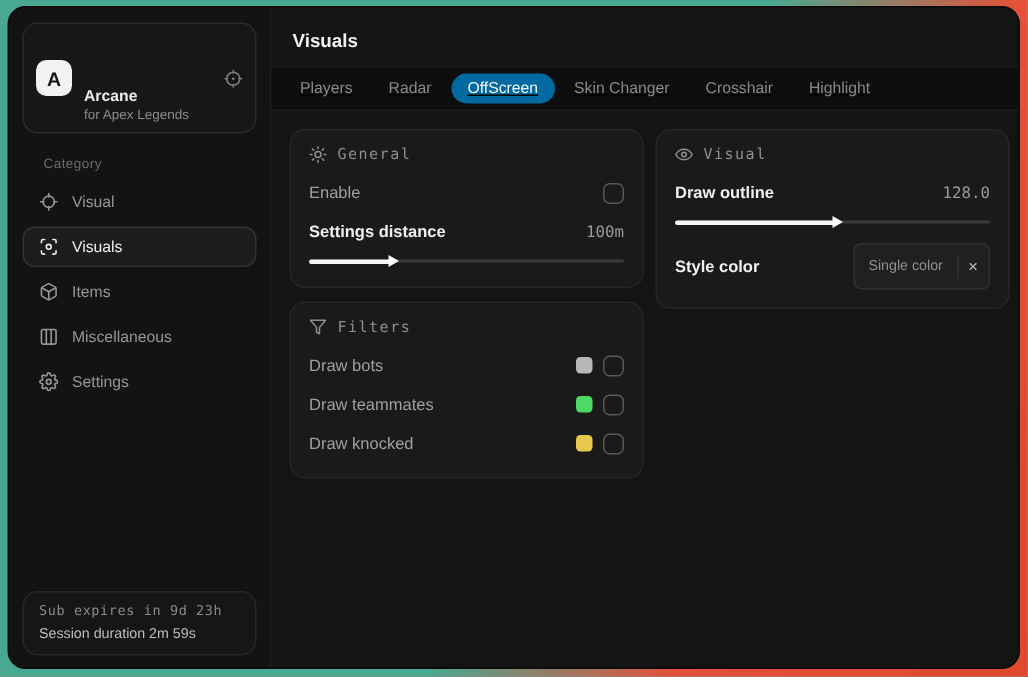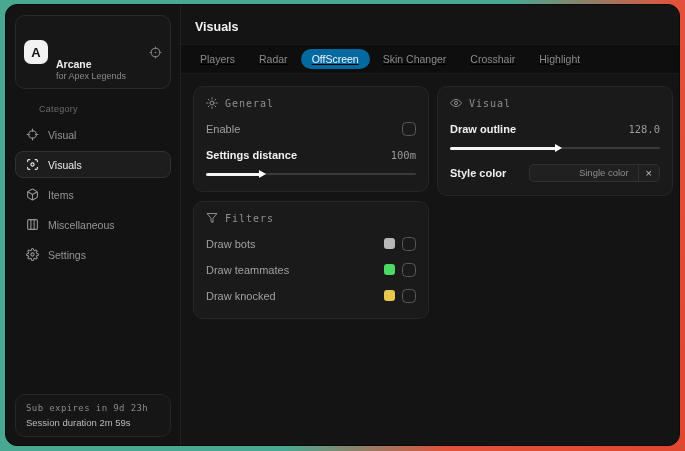--- a/index.html
+++ b/index.html
@@ -27,21 +27,21 @@
   }
   .logo {
     width:24px; height:24px; border-radius:7px; background:#f2f2f2;
     color:#141414; font-weight:bold; font-size:13px;
     display:flex; align-items:center; justify-content:center; flex:none;
   }
   .brand-text { flex:1; line-height:1.25;margin-top:36px; }
   .brand-name { font-size:10.5px; font-weight:bold; color:#ececec; }
   .brand-sub  { font-size:9px; color:#8a8a8a; }
   .brand-ico  { color:#7d7d7d; display:flex; }
-  .cat-label { margin:15px 0 7px 24px; font-size:9px; color:#6b6b6b; letter-spacing:.3px; }
+  .cat-label { margin:15px 0 7px 14px; font-size:9px; color:#6b6b6b; letter-spacing:.3px; }
   .nav { display:flex; flex-direction:column; gap:3px; }
   .nav-item {
     display:flex; align-items:center; gap:9px; padding:6px 10px;
     border-radius:8px; border:1px solid transparent;
     color:#969696; font-size:10.5px; cursor:default;
   }
   .nav-item.selected { background:#1d1d1d; border-color:#323232; color:#ededed; }
   .nav-item .ico { display:flex; color:inherit; }
   .spacer { flex:1; }
   .status {
@@ -80,22 +80,22 @@
   }
   .swatch { width:11px; height:11px; border-radius:3px; flex:none; }
   .slider { position:relative; height:10px; margin-top:4px; }
   .slider-track { position:absolute; left:0; right:0; top:4px; height:2px; background:#3a3a3a; border-radius:1px; }
   .slider-fill  { position:absolute; left:0; top:3.5px; height:3px; background:#f5f5f5; border-radius:2px; }
   .slider-thumb {
     position:absolute; right:-3px; top:-2.5px; width:0; height:0;
     border-left:7px solid #ffffff; border-top:4px solid transparent; border-bottom:4px solid transparent;
   }
   .chip {
-    display:flex; align-items:center; height:18px;
-    background:#202020; border:1px solid #303030; border-radius:5px; overflow:hidden;padding-left:40px;
+    display:flex; align-items:center; height:31px;
+    background:#202020; border:1px solid #303030; border-radius:5px; overflow:hidden;
   }
   .chip-label { padding:0 9px; font-size:9.5px; color:#8f8f8f; }
   .chip-x { padding:0 7px; font-size:11px; color:#c0c0c0; border-left:1px solid #303030; line-height:16px; }
   svg { display:block; }
 </style>
 </head>
 <body>
 
 <div class="window">
 

